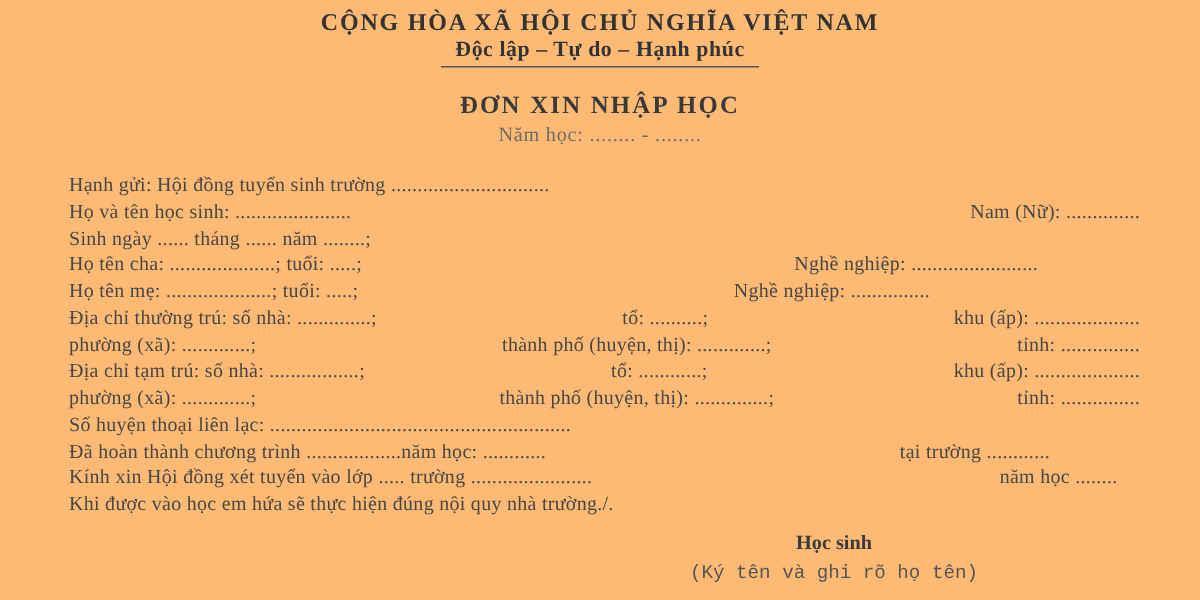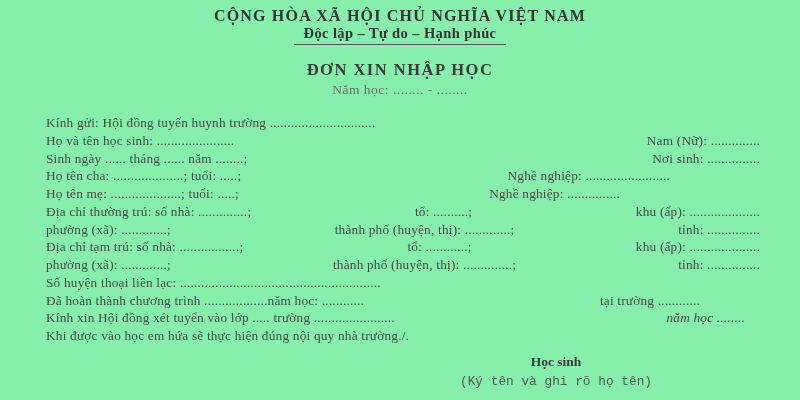--- a/index.html
+++ b/index.html
@@ -1,40 +1,40 @@
 <!DOCTYPE html>
 <html><head>
 <meta charset="utf-8">
 <style>
   * { margin: 0; padding: 0; box-sizing: border-box; }
   html, body { background: #ffffff; }
   .page {
     position: relative;
     width: 800px;
     height: 400px;
-    background: #86efac;
+    background: #fdba74;
     overflow: hidden;
     font-family: "Liberation Serif", "DejaVu Serif", serif;
     color: #474747;
   }
   
   .doc-header { padding-top: 7px; text-align: center; color: #333333; }
   .motto1 { font-size: 16px; font-weight: bold; letter-spacing: 1.2px; line-height: 17px; }
   .motto2 { font-size: 14.5px; font-weight: bold; letter-spacing: 0.4px; line-height: 16px; margin-top: 1px; }
   .motto-rule { width: 212px; border: 0; border-top: 1.4px solid #555555; margin: 3px auto 0; }
   .doc-title { margin-top: 16px; font-size: 16.5px; font-weight: bold; letter-spacing: 1.5px; text-align: center; color: #3a3a3a; line-height: 18px; }
   .doc-subtitle { margin-top: 3px; font-size: 13.5px; font-weight: normal; letter-spacing: 0.5px; text-align: center; color: #6b6b6b; line-height: 15px; }
   
   .form-body { margin-top: 17px; padding: 0 40px 0 46px; font-size: 13.3px; letter-spacing: 0.2px; }
   .line { display: flex; justify-content: space-between; height: 17.75px; line-height: 17.75px; white-space: nowrap; }
   .line span { display: inline-block; }
-  .mr65  .seg-last { margin-right: 90px; }
+  .mr65  .seg-last { margin-right: 68px; }
   .mr140 .seg-last { margin-right: 140px; }
   .mr60  .seg-last { margin-right: 60px; }
-  .mr15  .seg-last { margin-right: 15px; font-style: italic; }
+  .mr15  .seg-last { margin-right: 15px; }
   
   .signatures { display: flex; justify-content: space-between; margin-top: 9px; }
   .sig-block { text-align: center; }
   .sig-left  { margin-left: 145px; margin-top: 48px; }
   .sig-right { margin-right: 148px; }
   .sig-title { font-weight: bold; font-size: 13.5px; color: #3a3a3a; line-height: 16px; }
   .sig-sub { font-size: 12.8px; color: #555555; margin-top: 4px; line-height: 15px; font-family: Liberation Mono, monospace; }
 </style>
 </head>
 <body>
@@ -45,29 +45,28 @@
     <div class="motto1">CỘNG HÒA XÃ HỘI CHỦ NGHĨA VIỆT NAM</div>
     <div class="motto2">Độc lập – Tự do – Hạnh phúc</div>
     <hr class="motto-rule">
   </div>
 
   <div class="doc-title">ĐƠN XIN NHẬP HỌC</div>
   <div class="doc-subtitle">Năm học: ........ - ........</div>
 
   <div class="form-body">
     <div class="line">
-      <span>Kính gửi: Hội đồng tuyển huynh trường ..............................</span>
+      <span>Hạnh gửi: Hội đồng tuyển sinh trường ..............................</span>
     </div>
     <div class="line">
       <span>Họ và tên học sinh: ......................</span>
       <span class="seg-last">Nam (Nữ): ..............</span>
     </div>
     <div class="line">
       <span>Sinh ngày ...... tháng ...... năm ........;</span>
-      <span class="seg-last">Nơi sinh: ...............</span>
     </div>
     <div class="line mr65">
       <span>Họ tên cha: ....................; tuổi: .....;</span>
       <span class="seg-last">Nghề nghiệp: ........................</span>
     </div>
     <div class="line mr140">
       <span>Họ tên mẹ: ....................; tuổi: .....;</span>
       <span class="seg-last">Nghề nghiệp: ...............</span>
     </div>
     <div class="line">

